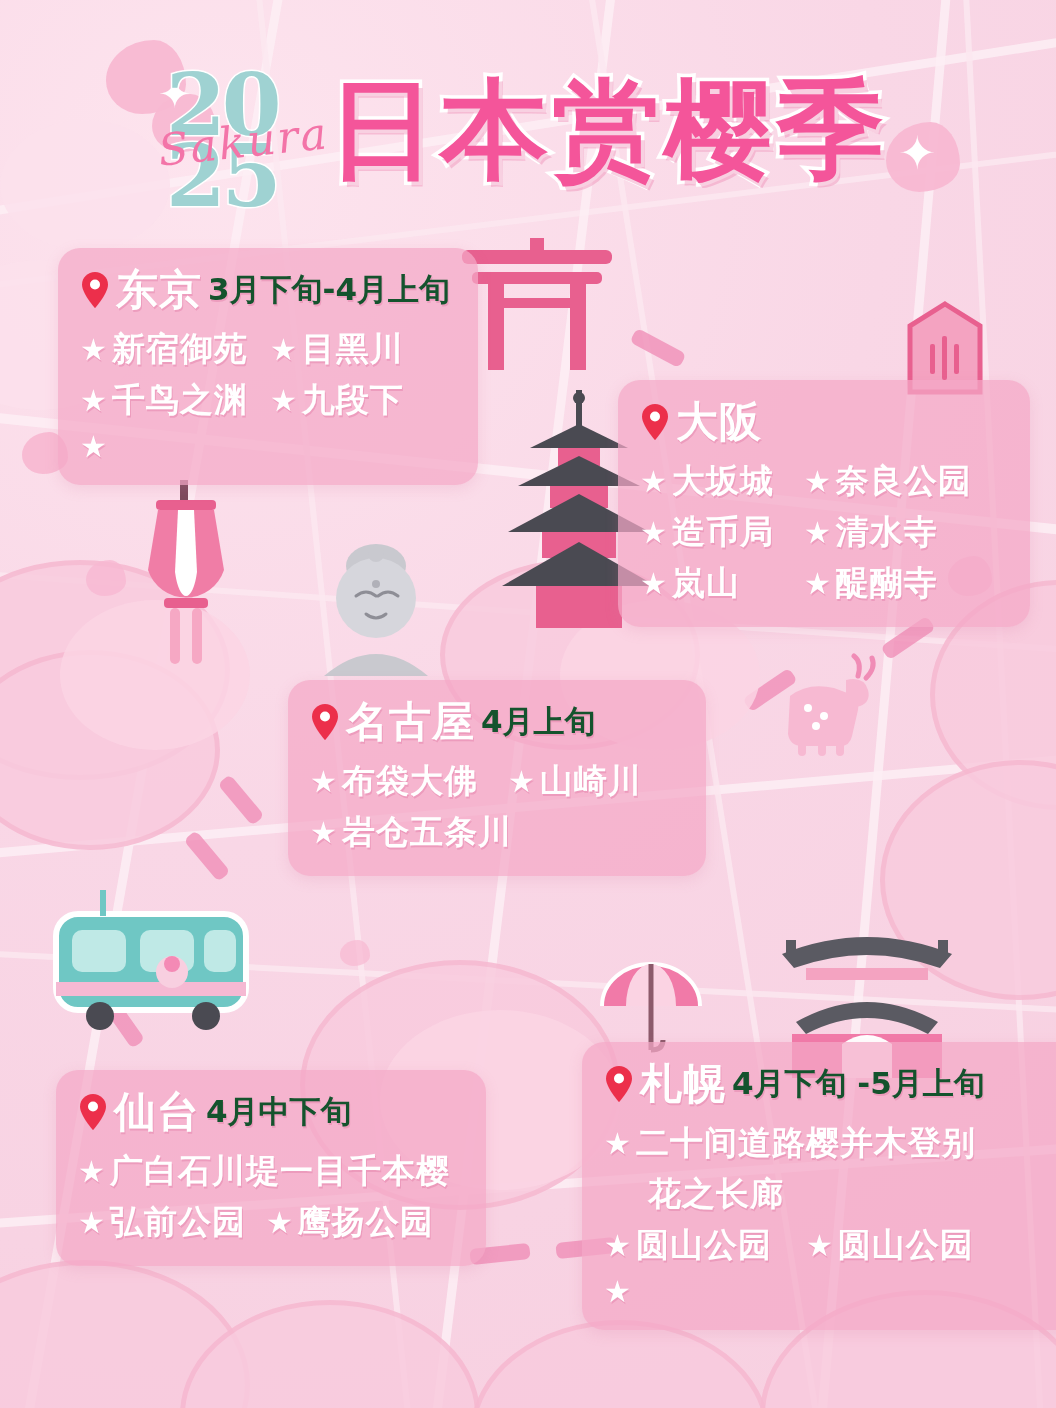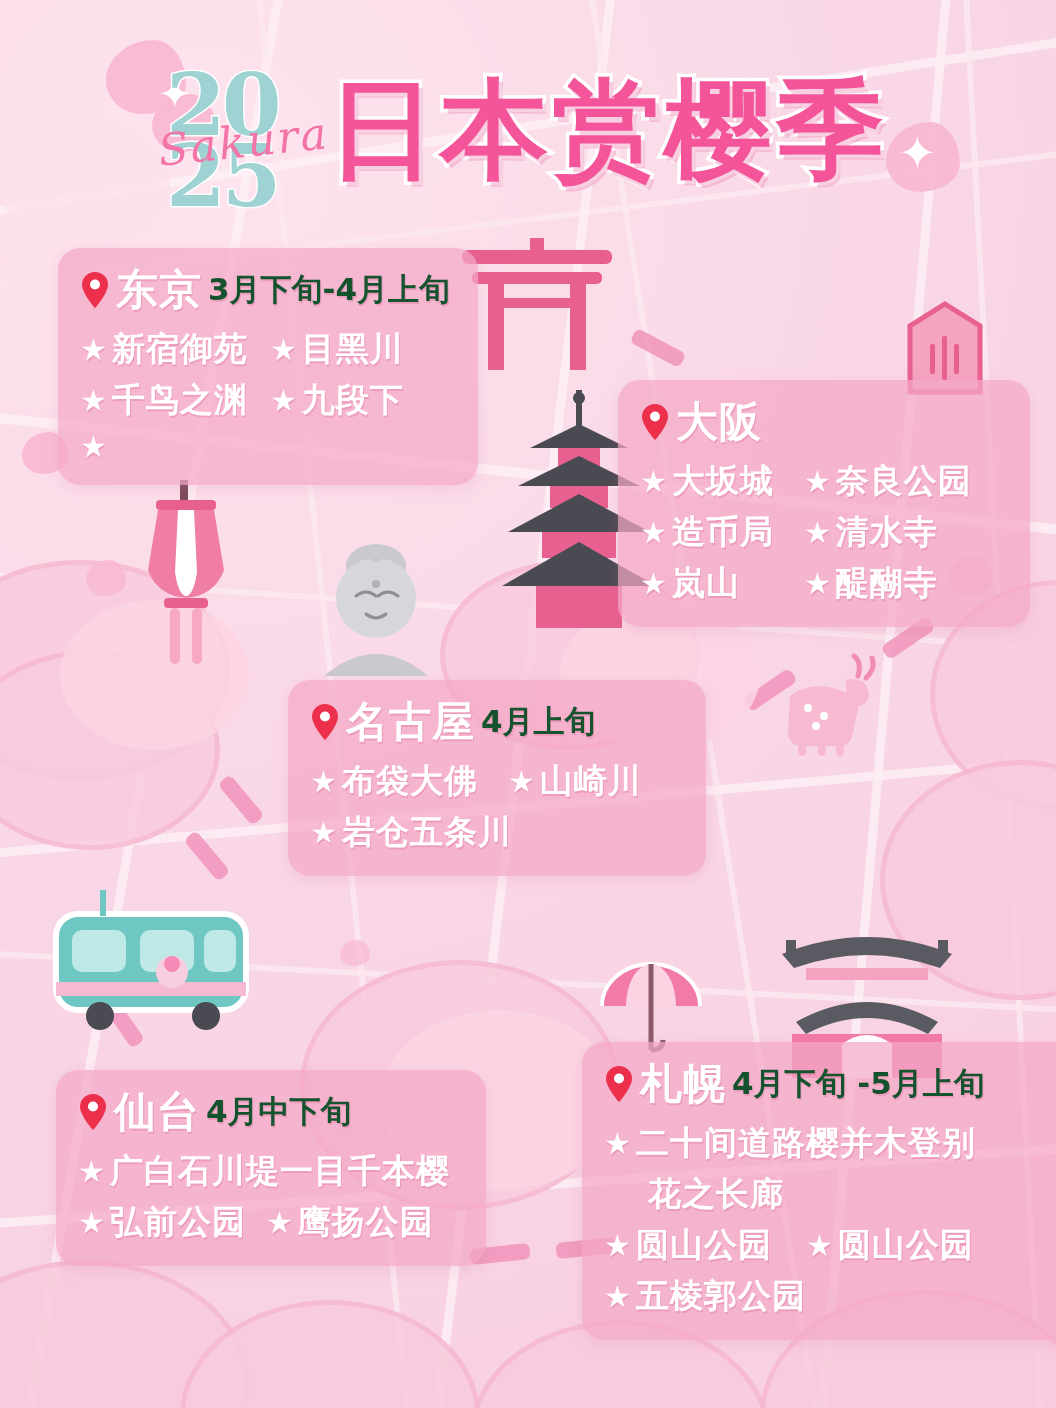--- a/index.html
+++ b/index.html
@@ -533,19 +533,18 @@
             <span>圆山公园</span>
           </div>
         <div class="spot" style="padding-left:34px;">
             <span class="st">★</span>
             <span>圆山公园</span>
           </div>
       </div>
       <div class="srow">
         <div class="spot">
             <span class="st">★</span>
-            <span>五棱郭公园</span>
           </div>
       </div>
     </div>
   </div>
 
 </div>
 
 </body></html>

